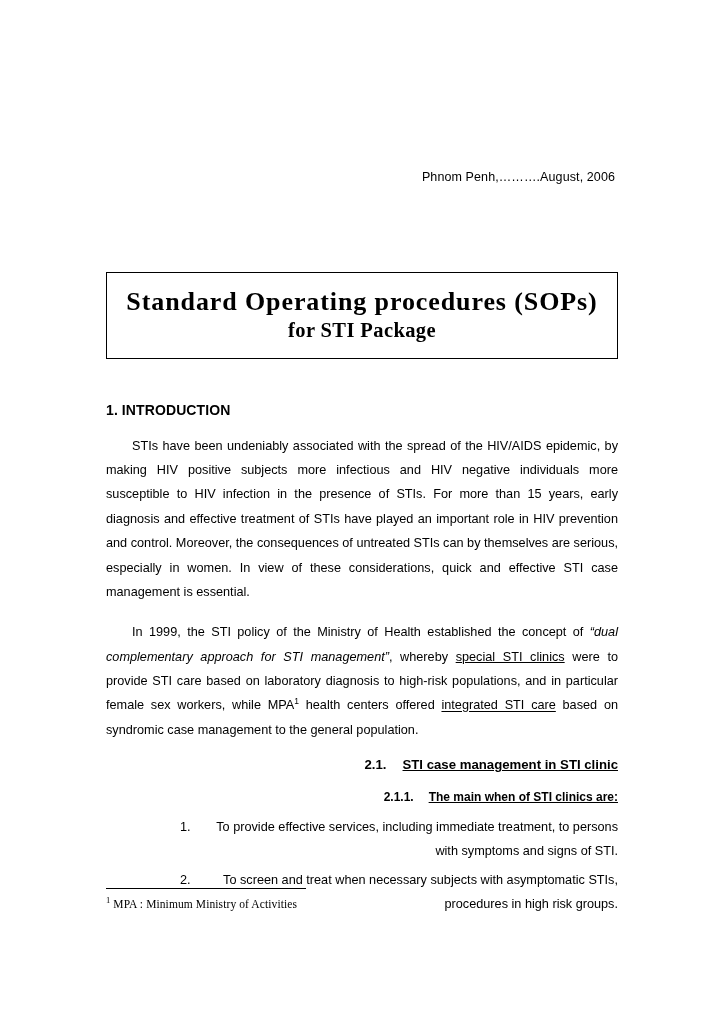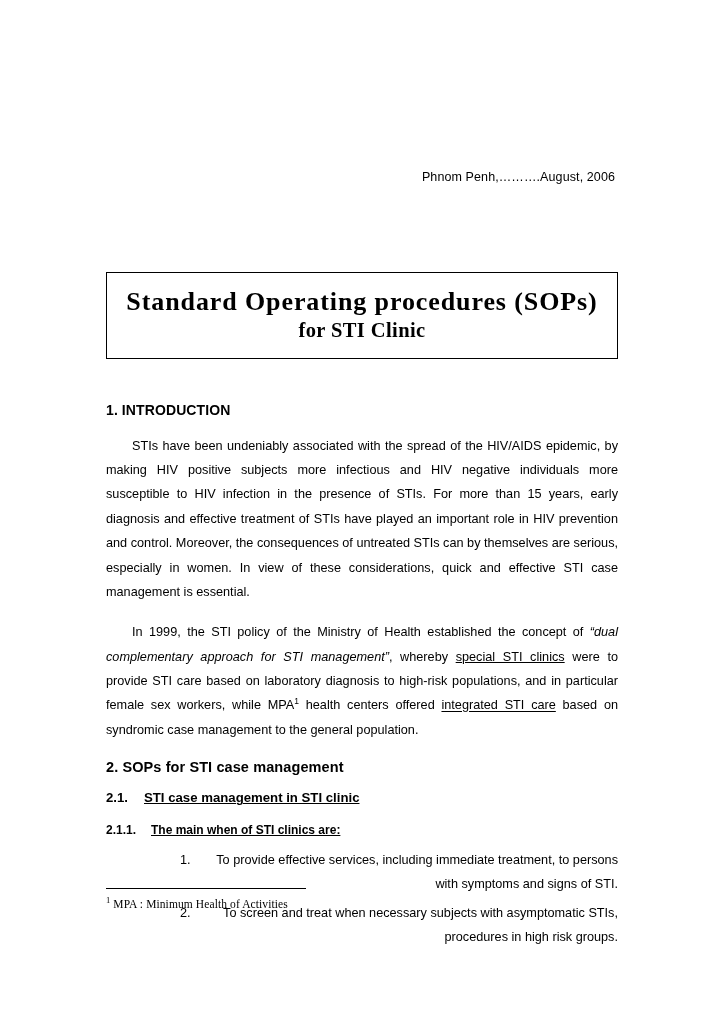--- a/index.html
+++ b/index.html
@@ -73,20 +73,21 @@
     text-align: justify;
     margin: 16px 0 0 0;
     text-indent: 26px;
   }
   .sub-row {
     display: flex;
     font-size: 13.2px;
     font-weight: bold;
     margin-top: 12px;
     line-height: 1.6;
+    justify-content: flex-end;
   }
   .sub-row .num {
     width: 38px;
     flex: 0 0 38px;
   }
   .sub-row .txt {
     text-decoration: underline;
   }
   .sub-row.level3 {
     font-size: 12px;
@@ -138,32 +139,31 @@
 <body>
 
 <div class="page">
 
   <div class="content">
 
     <div class="datestamp">Phnom Penh,……….August, 2006</div>
 
     <div class="title-box">
       <div class="line1">Standard Operating procedures (SOPs)</div>
-      <div class="line2">for STI Clinic</div>
+      <div class="line2">for STI Package</div>
     </div>
 
     <h1 class="section">1. INTRODUCTION</h1>
 
     <p class="body">STIs have been undeniably associated with the spread of the HIV/AIDS epidemic, by making HIV positive subjects more infectious and HIV negative individuals more susceptible to HIV infection in the presence of STIs. For more than 15 years, early diagnosis and effective treatment of STIs have played an important role in HIV prevention and control. Moreover, the consequences of untreated STIs can by themselves are serious, especially in women. In view of these considerations, quick and effective STI case management is essential.</p>
 
     <p class="body">
       <span>In 1999, the STI policy of the Ministry of Health established the concept of </span><span class="ital">“dual complementary approach for STI management”</span><span>, whereby </span><span class="ul">special STI clinics</span><span> were to provide STI care based on laboratory diagnosis to high-risk populations, and in particular female sex workers, while MPA</span><sup class="fn">1</sup><span> health centers offered </span><span class="ul">integrated STI care</span><span> based on syndromic case management to the general population.</span>
     </p>
 
-    <h2 class="section">2. SOPs for STI case management</h2>
 
     <div class="sub-row">
       <span class="num">2.1.</span>
       <span class="txt">STI case management in STI clinic</span>
     </div>
 
     <div class="sub-row level3">
       <span class="num">2.1.1.</span>
       <span class="txt">The main when of STI clinics are:</span>
     </div>
@@ -175,17 +175,17 @@
       <li>
           <span>To screen and treat when necessary subjects with asymptomatic STIs, procedures in high risk groups.</span>
         </li>
     </ol>
 
   </div>
 
   <div class="footnote-wrap">
     <div class="footnote-rule"></div>
     <div class="footnote">
-      <sup>1</sup><span>MPA : Minimum Health of Activities</span>
+      <sup>1</sup><span>MPA : Minimum Ministry of Activities</span>
     </div>
   </div>
 
 </div>
 
 </body></html>

